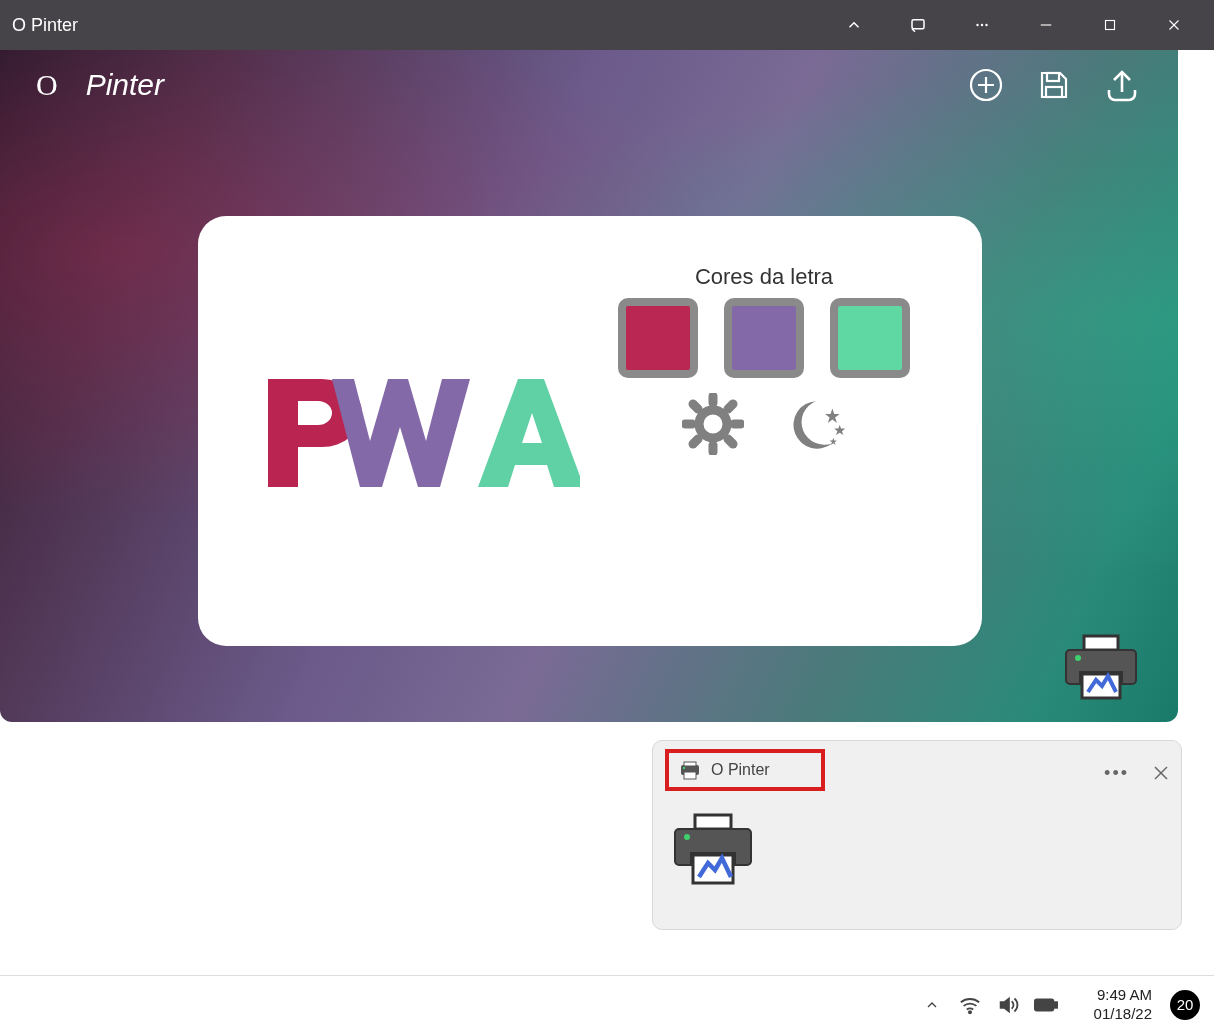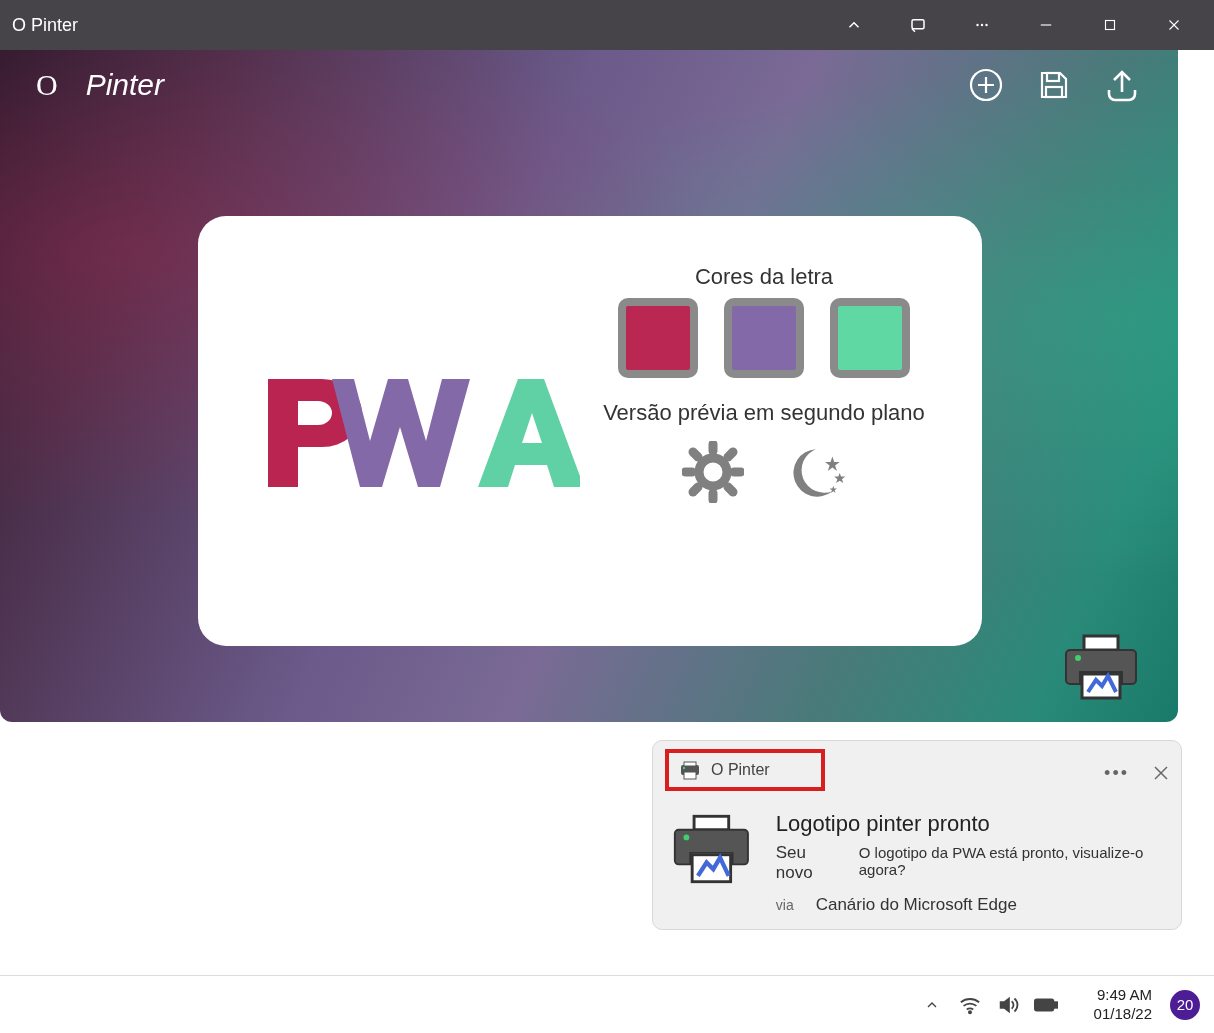--- a/index.html
+++ b/index.html
@@ -213,21 +213,21 @@
       display: flex; flex-direction: column;
       align-items: flex-end;
       font-size: 15px; color: #222;
       line-height: 1.25;
       margin-left: 22px;
       justify-content: center;
     }
     .notif-badge {
       width: 30px; height: 30px;
       border-radius: 50%;
-      background: #4c1d95;
+      background: #000000;
       color: #fff;
       display: flex; align-items: center; justify-content: center;
       font-size: 15px;
       margin-left: 4px;
     }
   </style>
 </head>
 <body>
 
 <div class="titlebar">
@@ -314,21 +314,20 @@
         </svg>
       </div>
     </div>
     <div class="card-right">
       <div class="section-label">Cores da letra</div>
       <div class="swatches">
         <div class="swatch" style="background:#b92752"></div>
         <div class="swatch" style="background:#8469a8"></div>
         <div class="swatch" style="background:#5fd8a4"></div>
       </div>
-      <div class="section-label second-label">Versão prévia em segundo plano</div>
       <div class="bg-toggles">
         <div class="bg-toggle">
           <svg width="62" height="62" viewBox="0 0 62 62" fill="currentColor">
             <circle cx="31" cy="31" r="14" fill="none" stroke="currentColor" stroke-width="9"></circle>
             <g stroke="currentColor" stroke-width="9" stroke-linecap="round">
               <line x1="31" y1="3" x2="31" y2="10"></line>
               <line x1="31" y1="52" x2="31" y2="59"></line>
               <line x1="3" y1="31" x2="10" y2="31"></line>
               <line x1="52" y1="31" x2="59" y2="31"></line>
               <line x1="11" y1="11" x2="16" y2="16"></line>
@@ -381,31 +380,20 @@
     </span>
   </div>
   <div class="notif-body">
     <svg class="notif-printer-icon" width="84" height="76" viewBox="0 0 84 76">
       <rect x="24" y="4" width="36" height="14" fill="#fff" stroke="#333" stroke-width="3"></rect>
       <path d="M8 18 h68 a4 4 0 0 1 4 4 v28 a4 4 0 0 1 -4 4 h-12 v-12 h-44 v12 h-12 a4 4 0 0 1 -4 -4 v-28 a4 4 0 0 1 4 -4 z" fill="#555" stroke="#333" stroke-width="2"></path>
       <circle cx="16" cy="26" r="3" fill="#3fcf6c"></circle>
       <rect x="22" y="44" width="40" height="28" fill="#fff" stroke="#333" stroke-width="3"></rect>
       <path d="M28 66 l9 -14 7 7 7 -12 9 19" fill="none" stroke="#4169d8" stroke-width="4.5"></path>
     </svg>
-    <div class="notif-text">
-      <div class="notif-title">Logotipo pinter pronto</div>
-      <div class="notif-line">
-        <span class="notif-sub1">Seu novo</span>
-        <span class="notif-sub2">O logotipo da PWA está pronto, visualize-o agora?</span>
-      </div>
-      <div class="notif-line">
-        <span class="notif-via">via</span>
-        <span class="notif-via-app">Canário do Microsoft Edge</span>
-      </div>
-    </div>
   </div>
 </div>
 
 <div class="taskbar">
   <div class="tray-icon tray-caret">
     <svg viewBox="0 0 24 24" fill="none" stroke="currentColor" stroke-width="2">
         <polyline points="6 15 12 9 18 15"></polyline>
       </svg>
   </div>
   <div class="tray-icon">

